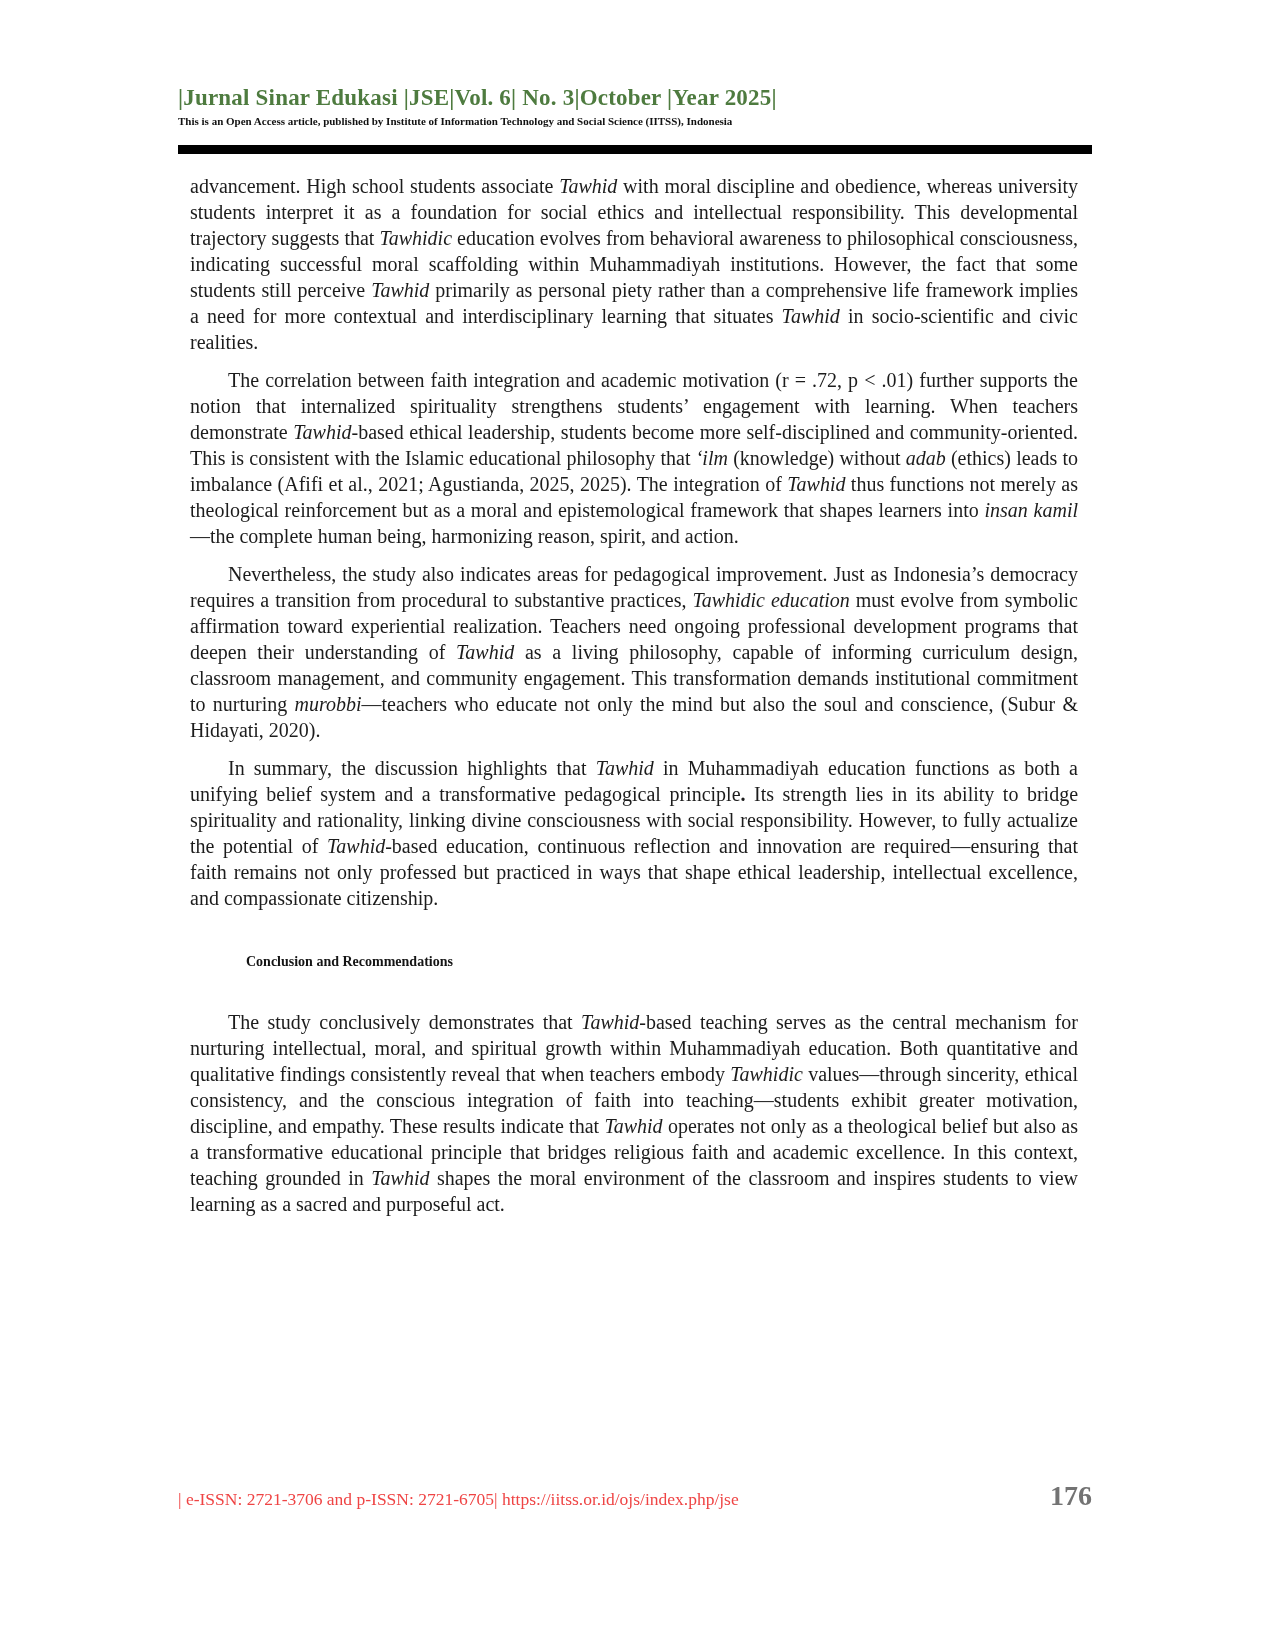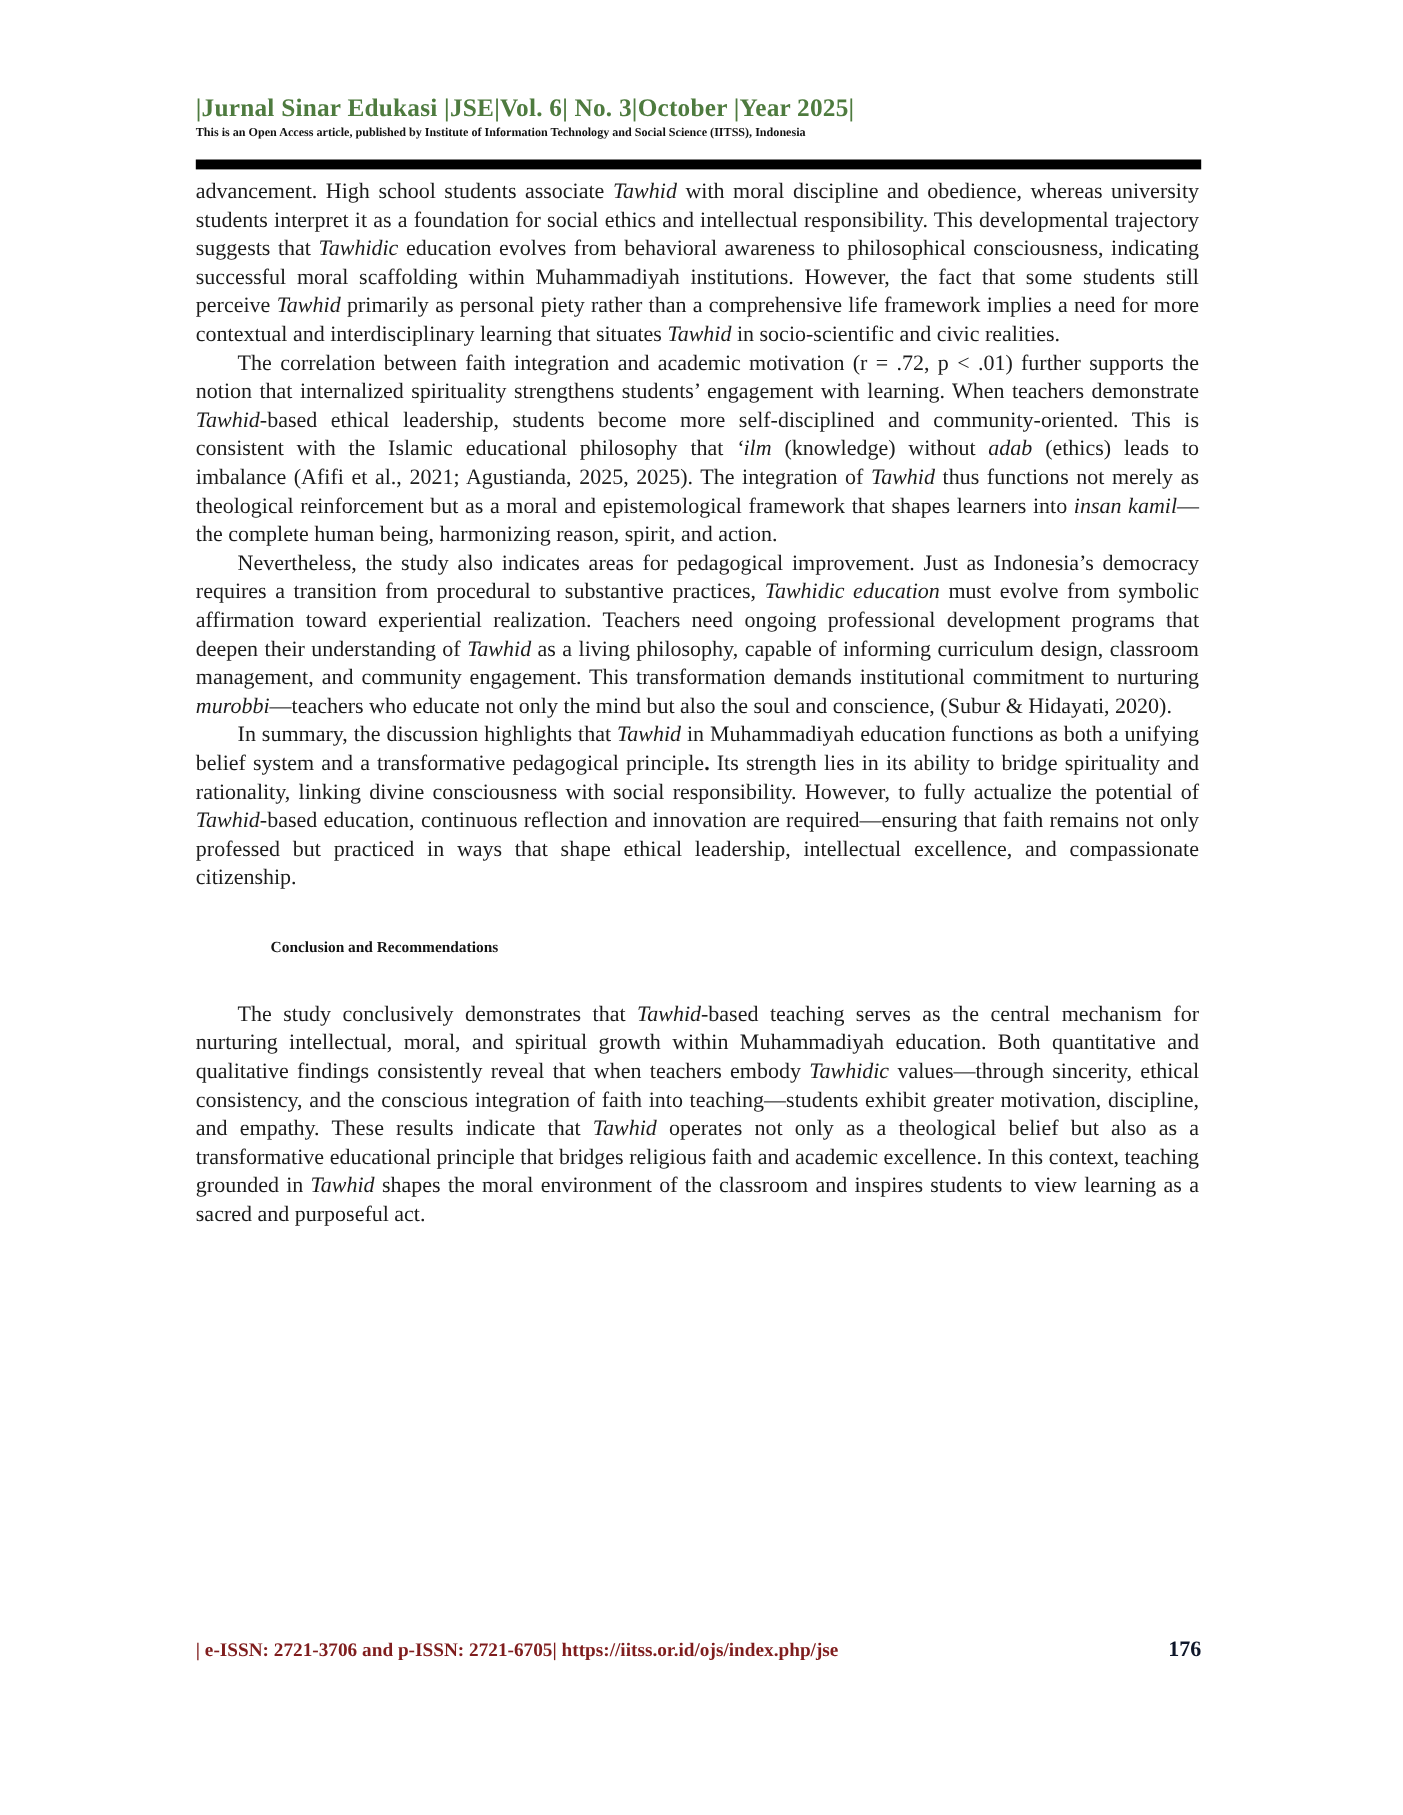--- a/index.html
+++ b/index.html
@@ -43,21 +43,21 @@
     background: #000000;
     width: 100%;
   }
   .article-body {
     position: absolute;
     left: 178px;
     width: 912px;
     top: 161px;
   }
   .para {
-    margin: 0;
+    margin: 12px;
     font-size: 20px;
     line-height: 26px;
     text-align: justify;
     text-justify: inter-word;
     color: #1c1c1c;
   }
   .para.indent {
     text-indent: 38px;
   }
   .section-heading {
@@ -73,29 +73,29 @@
     position: absolute;
     left: 178px;
     width: 914px;
     top: 1452px;
     display: flex;
     justify-content: space-between;
     align-items: baseline;
   }
   .footer-issn {
     font-size: 17.5px;
-    font-weight: bold;
-    color: #7f1d1d;
+    font-weight: normal;
+    color: #ef4444;
     white-space: nowrap;
     margin-top: 37px;
   }
   .page-number {
-    font-size: 20px;
+    font-size: 28px;
     font-weight: bold;
-    color: #0f172a;
+    color: #737373;
   }
 </style>
 </head>
 <body>
 
 <div class="page">
 
   <div class="header">
     <div class="journal-line">|Jurnal Sinar Edukasi |JSE|Vol. 6| No. 3|October |Year 2025|</div>
     <div class="access-line">This is an Open Access article, published by Institute of Information Technology and Social Science (IITSS), Indonesia</div>

